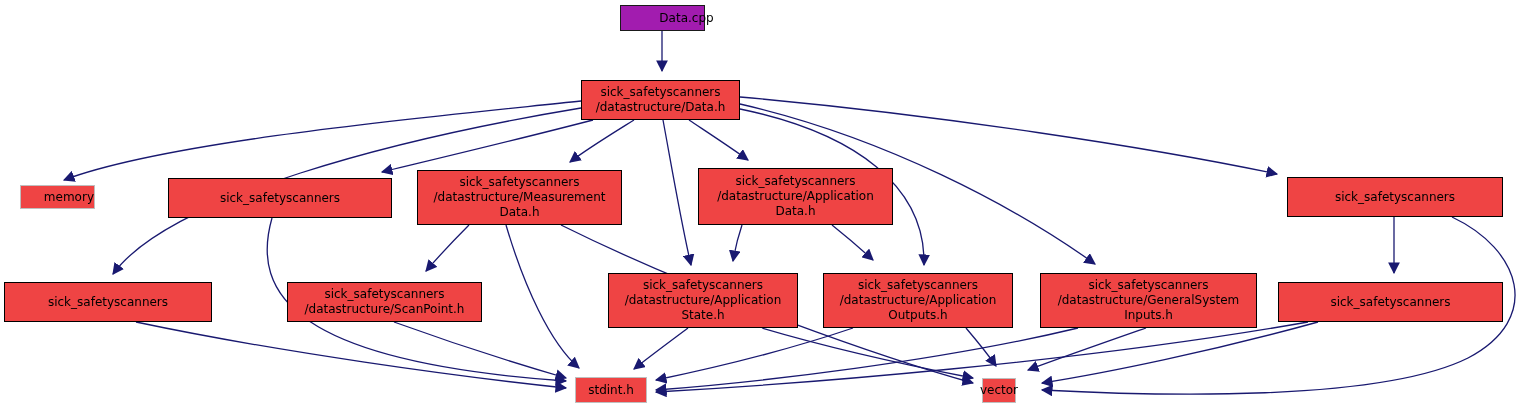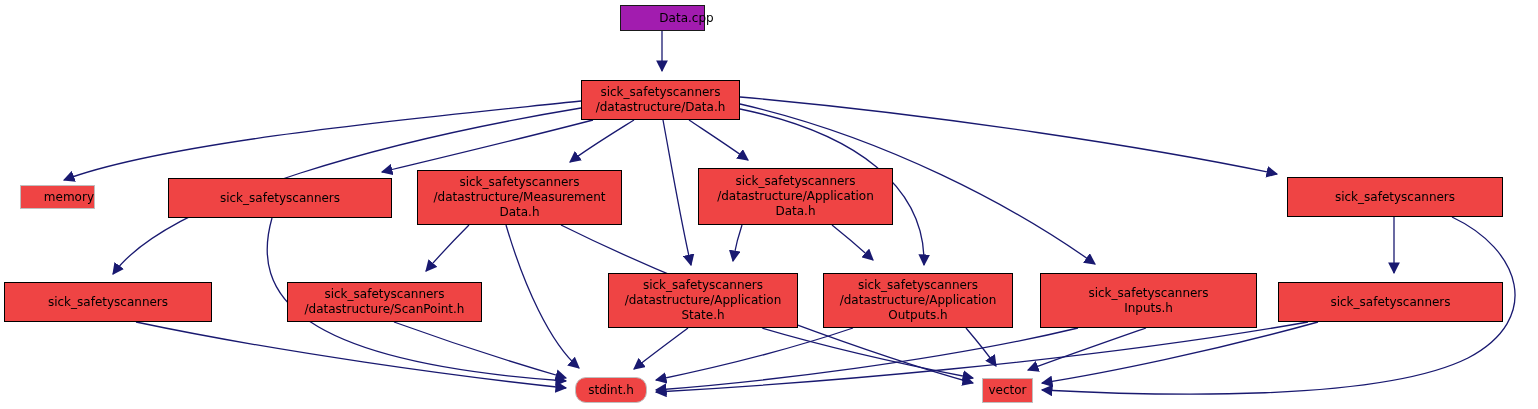--- a/index.html
+++ b/index.html
@@ -111,25 +111,26 @@
         <span>/datastructure/Application</span>
         <span>State.h</span>
       </div>
       <div class="node" style="left: 823px; top: 273px; width: 190px; height: 55px;">
         <span>sick_safetyscanners</span>
         <span>/datastructure/Application</span>
         <span>Outputs.h</span>
       </div>
       <div class="node" style="left: 1040px; top: 273px; width: 217px; height: 55px;">
         <span>sick_safetyscanners</span>
+        <span>/datastructure/GeneralSystem</span>
         <span>Inputs.h</span>
       </div>
       <div class="node" style="left: 1278px; top: 282px; width: 225px; height: 40px;">
         <span>sick_safetyscanners</span>
       </div>
-      <div class="node extern" style="left: 575px; top: 377px; width: 72px; height: 26px; border-radius: 11px;">
+      <div class="node extern" style="left: 575px; top: 377px; width: 72px; height: 26px;">
         <span>stdint.h</span>
       </div>
-      <div class="node extern" style="left: 982px; top: 378px; width: 51px; height: 25px;">
+      <div class="node extern" style="left: 982px; top: 378px; width: 34px; height: 25px;">
         <span>vector</span>
       </div>
     </div>
 </div>
 
 </body></html>

